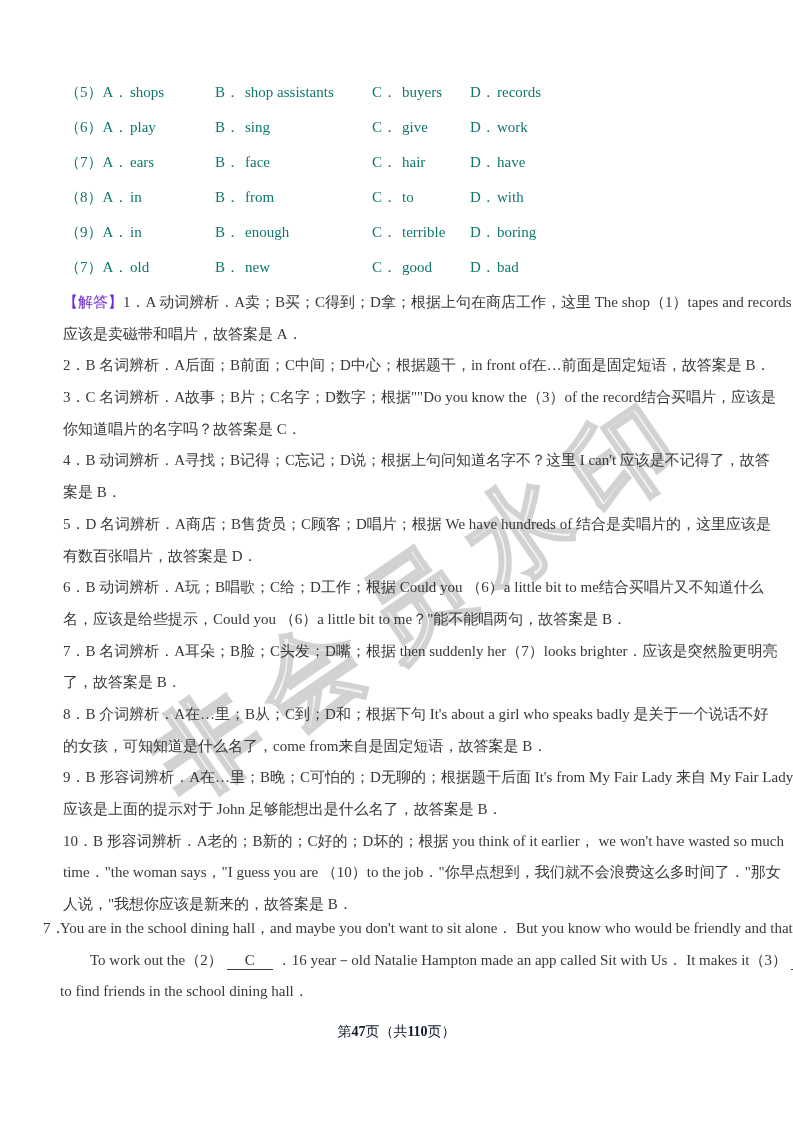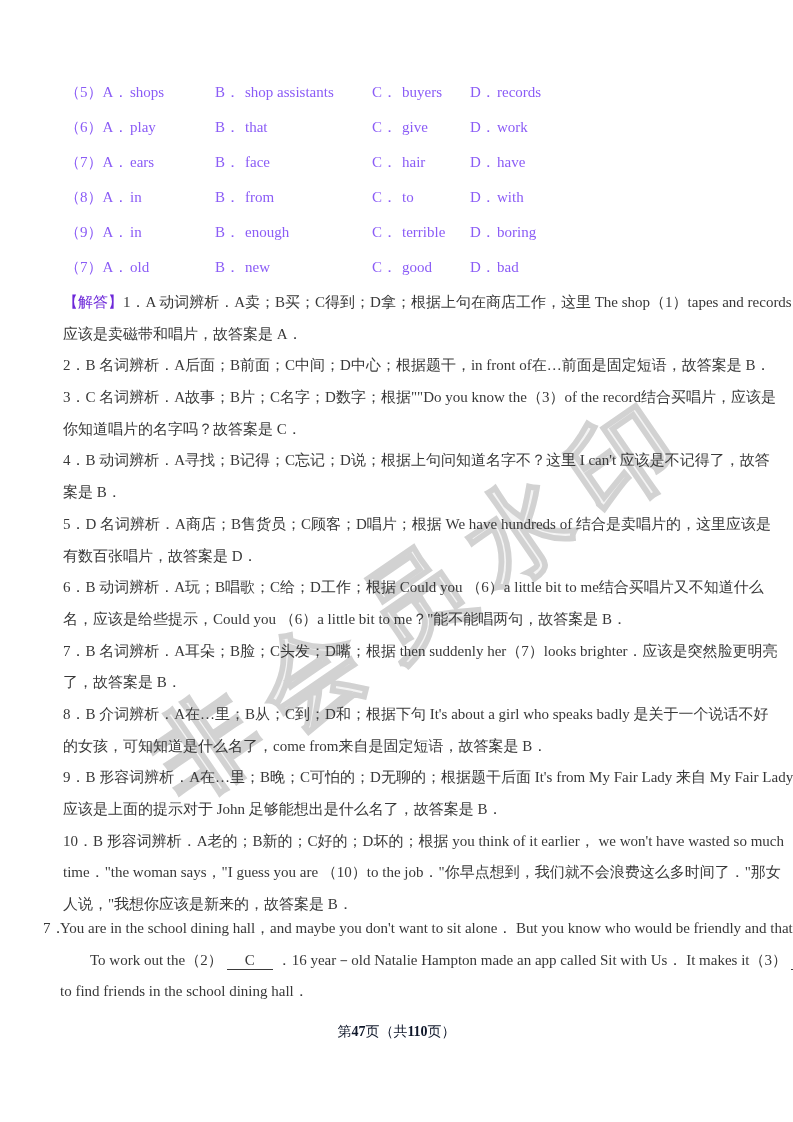--- a/index.html
+++ b/index.html
@@ -26,21 +26,21 @@
     -webkit-text-stroke:2.5px #d2d2d2;
     z-index:0;
     pointer-events:none;
   }
   .content { position:relative; z-index:1; }
 
   
   .opt-row {
     position:absolute; left:65px;
     width:700px; height:20px; line-height:20px;
-    font-size:15px; white-space:nowrap; color:#8b5cf6;
+    font-size:15px; white-space:nowrap; color:#0f766e;
   }
   .opt-row .m  { position:absolute; left:0; }
   .opt-row .a  { position:absolute; left:65px; }
   .opt-row .lb { position:absolute; left:150px; }
   .opt-row .b  { position:absolute; left:180px; }
   .opt-row .lc { position:absolute; left:307px; }
   .opt-row .c  { position:absolute; left:337px; }
   .opt-row .ld { position:absolute; left:405px; }
   .opt-row .d  { position:absolute; left:432px; }
 
@@ -100,21 +100,21 @@
       <span class="b">shop assistants</span>
       <span class="lc">C．</span>
       <span class="c">buyers</span>
       <span class="ld">D．</span>
       <span class="d">records</span>
     </div>
     <div class="opt-row" style="top:117px">
       <span class="m"><span>（6）</span><span>A．</span></span>
       <span class="a">play</span>
       <span class="lb">B．</span>
-      <span class="b">that</span>
+      <span class="b">sing</span>
       <span class="lc">C．</span>
       <span class="c">give</span>
       <span class="ld">D．</span>
       <span class="d">work</span>
     </div>
     <div class="opt-row" style="top:152px">
       <span class="m"><span>（7）</span><span>A．</span></span>
       <span class="a">ears</span>
       <span class="lb">B．</span>
       <span class="b">face</span>

